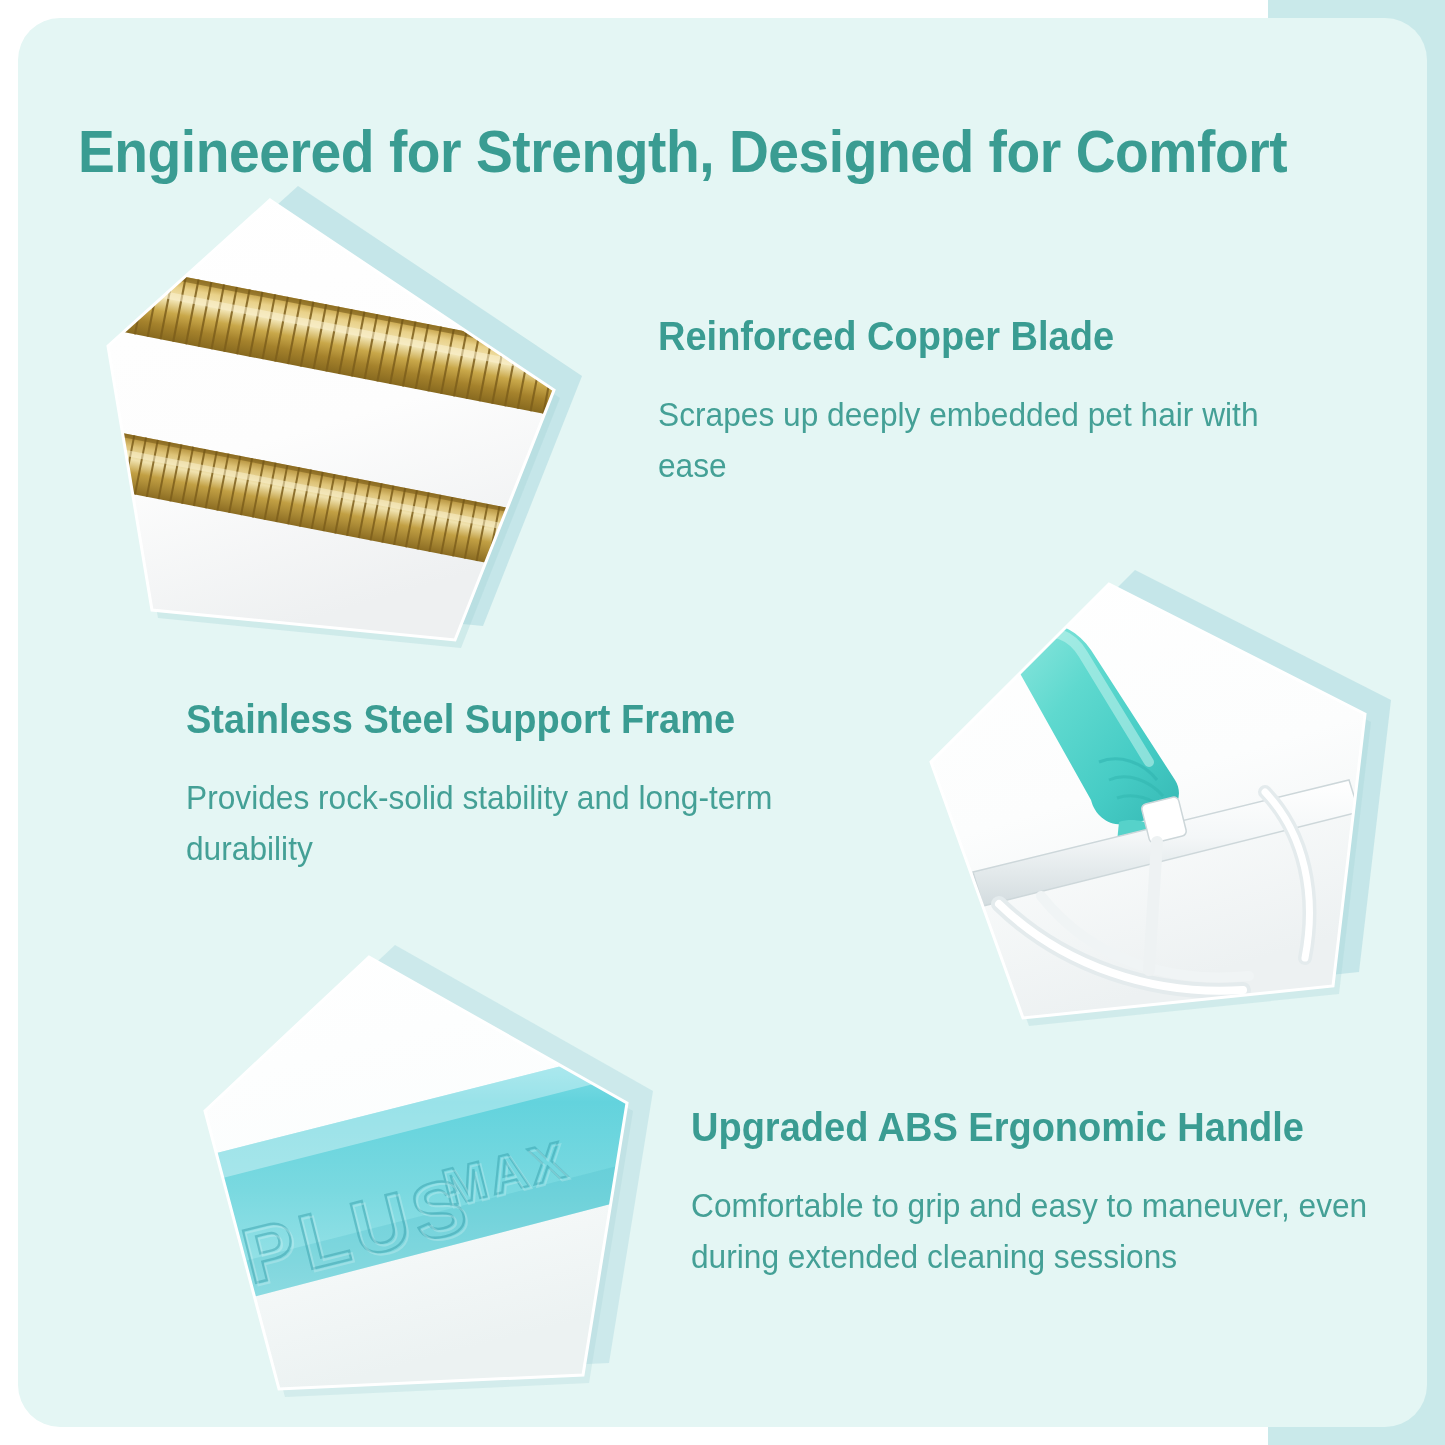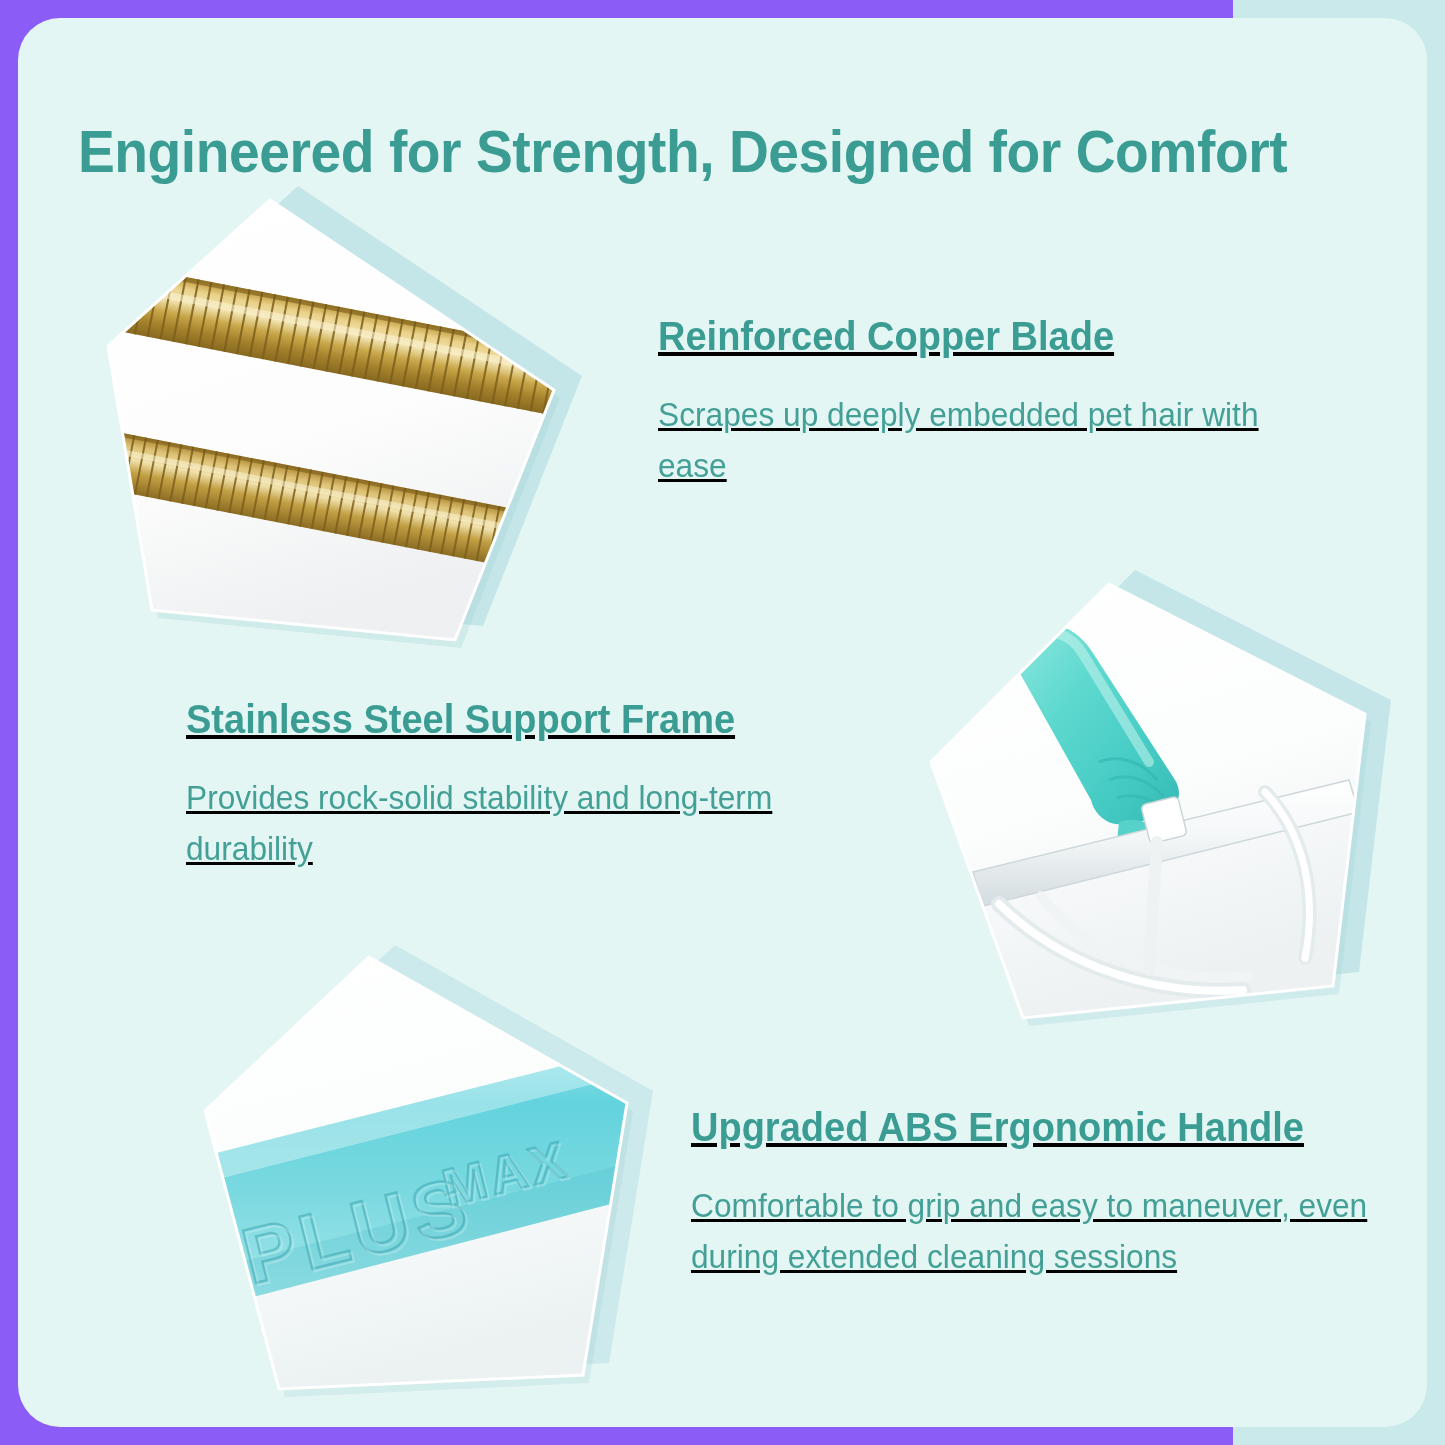--- a/index.html
+++ b/index.html
@@ -10,21 +10,22 @@
     width: 1445px;
     height: 1445px;
     background: #c9e9ea;
     font-family: "Liberation Sans", sans-serif;
     overflow: hidden;
   }
   #root {
     position: relative;
     width: 1233px;
     height: 1445px;
-    background: #8b5cf6;
+    background: #ffffff;
+    padding-left: 35px;
   }
   .panel {
     position: absolute;
     left: 18px;
     top: 18px;
     width: 1409px;
     height: 1409px;
     background: #e4f6f4;
     border-radius: 42px;
     overflow: hidden;
@@ -39,21 +40,21 @@
     letter-spacing: -0.5px;
     color: #3a9c92;
     font-family: "Liberation Sans Narrow", "Liberation Sans", sans-serif;
     transform: scaleX(0.92);
     transform-origin: left center;
     white-space: nowrap;
     line-height: 1.05;
   }
 
   
-  .feature-text { position: absolute; text-decoration: underline; }
+  .feature-text { position: absolute; }
   .feature-heading {
     font-size: 40px;
     font-weight: 700;
     color: #3a9c92;
     font-family: "Liberation Sans Narrow", "Liberation Sans", sans-serif;
     transform: scaleX(0.95);
     transform-origin: left center;
     white-space: nowrap;
     line-height: 1.15;
     margin: 0 0 30px 0;

